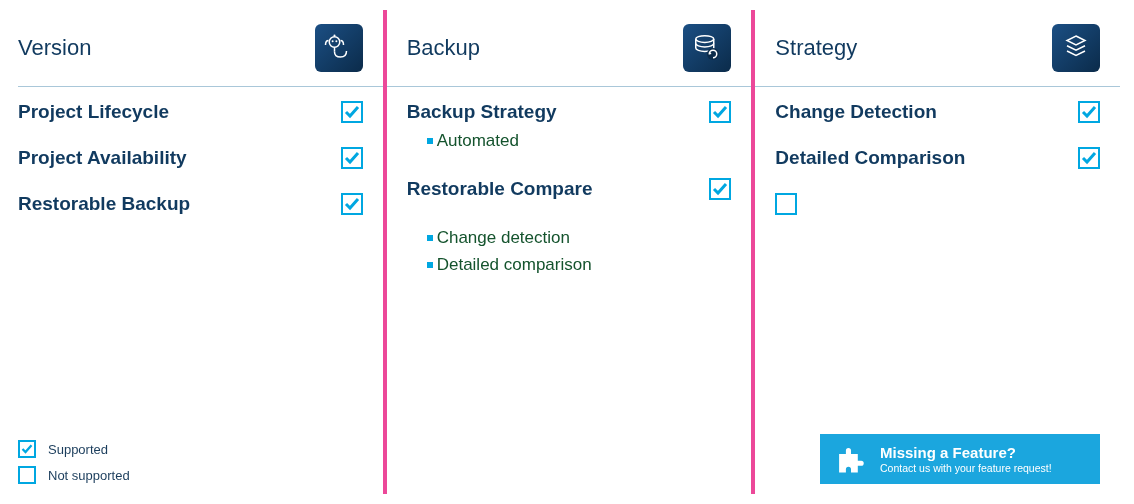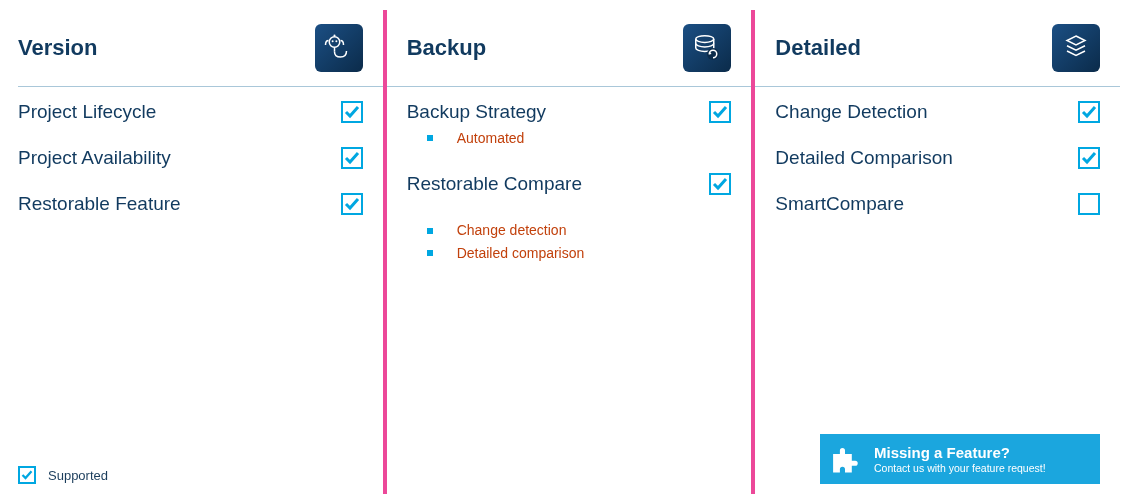--- a/index.html
+++ b/index.html
@@ -30,21 +30,21 @@
     display: flex;
     align-items: center;
     justify-content: space-between;
     padding: 14px 20px 14px 0;
     border-bottom: 1px solid #a9c7d9;
   }
   .col + .col .colhead { padding-left: 20px; }
   .col + .col .body { padding-left: 20px; }
   .colhead-title {
     font-size: 22px;
-    font-weight: 700;
+    font-weight: 400;
     color: #113a5f;
     text-align: right;
   }
   .iconbox {
     width: 48px;
     height: 48px;
     border-radius: 6px;
     background: linear-gradient(135deg, #1b4f84 0%, #0b2b4a 100%);
     display: flex;
     align-items: center;
@@ -63,21 +63,21 @@
     flex-direction: column;
     gap: 4px;
   }
   .feat-head {
     display: flex;
     align-items: center;
     justify-content: space-between;
   }
   .feat-label {
     font-size: 19px;
-    font-weight: 400;
+    font-weight: 700;
     color: #113a5f;
   }
   .checkbox {
     width: 22px;
     height: 22px;
     border: 2px solid #00a7e1;
     display: flex;
     align-items: center;
     justify-content: center;
     flex-shrink: 0;
@@ -87,23 +87,23 @@
     stroke: #00a7e1;
     stroke-width: 3;
     fill: none;
   }
   .sublist {
     padding-left: 20px;
   }
   .subitem {
     display: flex;
     align-items: center;
-    gap: 24px;
-    font-size: 14px;
-    color: #c2410c;
+    gap: 4px;
+    font-size: 17px;
+    color: #14532d;
     line-height: 1.6;
   }
   .bullet {
     width: 6px; height: 6px;
     background: #00a7e1;
     flex-shrink: 0;
   }
   .legend {
     margin-top: auto;
     display: flex;
@@ -121,21 +121,21 @@
   .legend .checkbox { width: 18px; height: 18px; }
   .legend .checkbox svg { width: 12px; height: 12px; }
   .cta {
     margin-top: auto;
     margin-bottom: 10px;
     background: #1ba6de;
     color: #fff;
     display: flex;
     align-items: center;
     gap: 12px;
-    padding: 8px 8px;
+    padding: 8px 14px;
     width: 280px;
     align-self: flex-end;
   }
   .cta svg { width: 34px; height: 34px; flex-shrink: 0; }
   .cta-title {
     font-size: 15px;
     font-weight: 600;
     line-height: 1.2;
   }
   .cta-sub {
@@ -180,36 +180,40 @@
           <span class="feat-label">Project Availability</span>
           <span class="checkbox">
               <svg viewBox="0 0 16 16">
                 <path d="M2 8 L6 12 L14 3"></path>
               </svg>
             </span>
         </div>
       </div>
       <div class="feat">
         <div class="feat-head">
-          <span class="feat-label">Restorable Feature</span>
+          <span class="feat-label">Restorable Backup</span>
           <span class="checkbox">
               <svg viewBox="0 0 16 16">
                 <path d="M2 8 L6 12 L14 3"></path>
               </svg>
             </span>
         </div>
       </div>
       <div class="legend">
         <div class="legend-row">
           <span class="checkbox">
               <svg viewBox="0 0 16 16">
                 <path d="M2 8 L6 12 L14 3"></path>
               </svg>
             </span>
           <span>Supported</span>
+        </div>
+        <div class="legend-row">
+          <span class="checkbox"></span>
+          <span>Not supported</span>
         </div>
       </div>
     </div>
   </div>
 
   <div class="col">
     <div class="colhead">
       <span class="colhead-title">Backup</span>
       <div class="iconbox">
         <svg viewBox="0 0 40 40">
@@ -259,21 +263,21 @@
               <span class="bullet"></span>
               <span>Detailed comparison</span>
             </div>
         </div>
       </div>
     </div>
   </div>
 
   <div class="col">
     <div class="colhead">
-      <span class="colhead-title">Detailed</span>
+      <span class="colhead-title">Strategy</span>
       <div class="iconbox">
         <svg viewBox="0 0 40 40">
           <path d="M20 4 L32 10 L20 16 L8 10 Z" fill="none" stroke="#fff" stroke-width="2"></path>
           <path d="M8 17 L20 23 L32 17" fill="none" stroke="#fff" stroke-width="2"></path>
           <path d="M8 24 L20 30 L32 24" fill="none" stroke="#fff" stroke-width="2"></path>
         </svg>
       </div>
     </div>
     <div class="body">
       <div class="feat">
@@ -291,21 +295,20 @@
           <span class="feat-label">Detailed Comparison</span>
           <span class="checkbox">
               <svg viewBox="0 0 16 16">
                 <path d="M2 8 L6 12 L14 3"></path>
               </svg>
             </span>
         </div>
       </div>
       <div class="feat">
         <div class="feat-head">
-          <span class="feat-label">SmartCompare</span>
           <span class="checkbox"></span>
         </div>
       </div>
       <div class="cta">
         <svg viewBox="0 0 40 40">
           <path d="M6 14 L14 14 L14 10 A3 3 0 1 1 20 10 L20 14 L28 14 L28 22 L32 22 A3 3 0 1 1 32 28 L28 28 L28 36 L20 36 L20 32 A3 3 0 1 0 14 32 L14 36 L6 36 Z" fill="#fff"></path>
         </svg>
         <div>
           <div class="cta-title">Missing a Feature?</div>
           <div class="cta-sub">Contact us with your feature request!</div>

